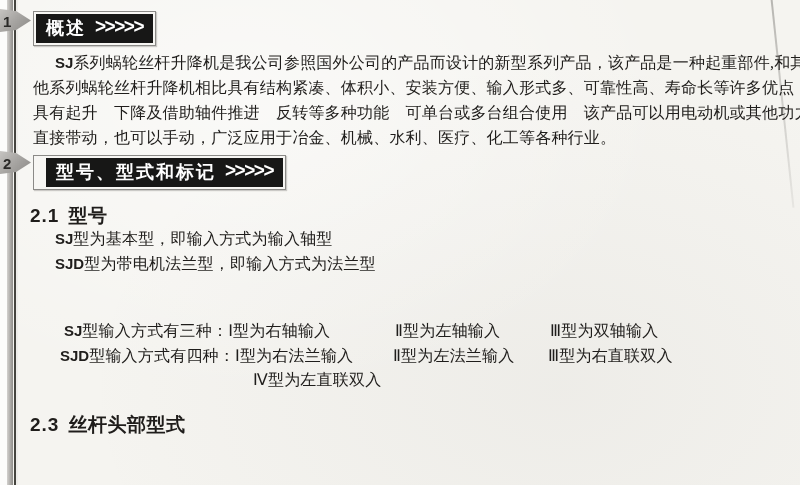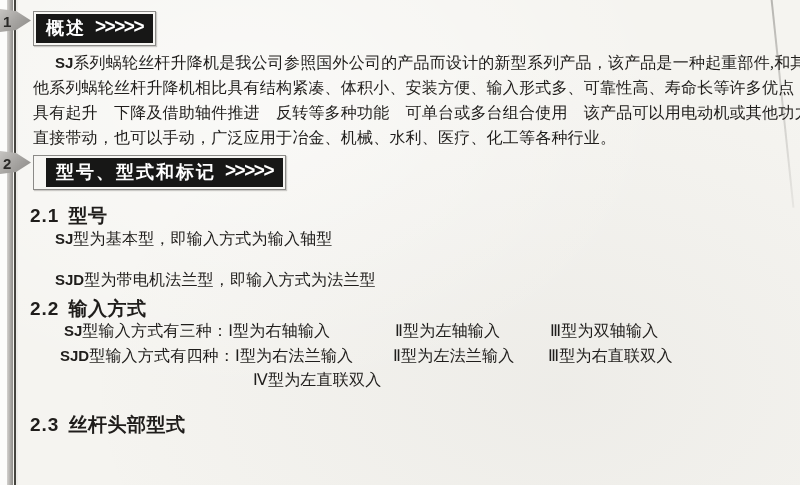--- a/index.html
+++ b/index.html
@@ -87,27 +87,24 @@
       <span class="hdr-chev">&gt;&gt;&gt;&gt;&gt;</span>
     </div>
   </div>
 
   <div class="subhead" style="top:203px; left:30px;">
     <span class="hnum">2.1</span><span>型号</span>
   </div>
   <div class="tline" style="top:229px; left:55px;">
     <span class="latin-b">SJ</span><span>型为基本型，即输入方式为输入轴型</span>
   </div>
-  <div class="tline" style="top:254px; left:55px;margin-top:16px;">
+  <div class="tline" style="top:254px; left:55px;">
     <span class="latin-b">SJD</span><span>型为带电机法兰型，即输入方式为法兰型</span>
   </div>
 
-  <div class="subhead" style="top:296px; left:30px;">
-    <span class="hnum">2.2</span><span>输入方式</span>
-  </div>
   <div class="seg" style="top:321px; left:64px;">
     <span class="latin-b">SJ</span><span>型输入方式有三种：Ⅰ型为右轴输入</span>
   </div>
   <div class="seg" style="top:321px; left:395px;">Ⅱ型为左轴输入</div>
   <div class="seg" style="top:321px; left:550px;">Ⅲ型为双轴输入</div>
 
   <div class="seg" style="top:346px; left:60px;">
     <span class="latin-b">SJD</span><span>型输入方式有四种：Ⅰ型为右法兰输入</span>
   </div>
   <div class="seg" style="top:346px; left:393px;">Ⅱ型为左法兰输入</div>

